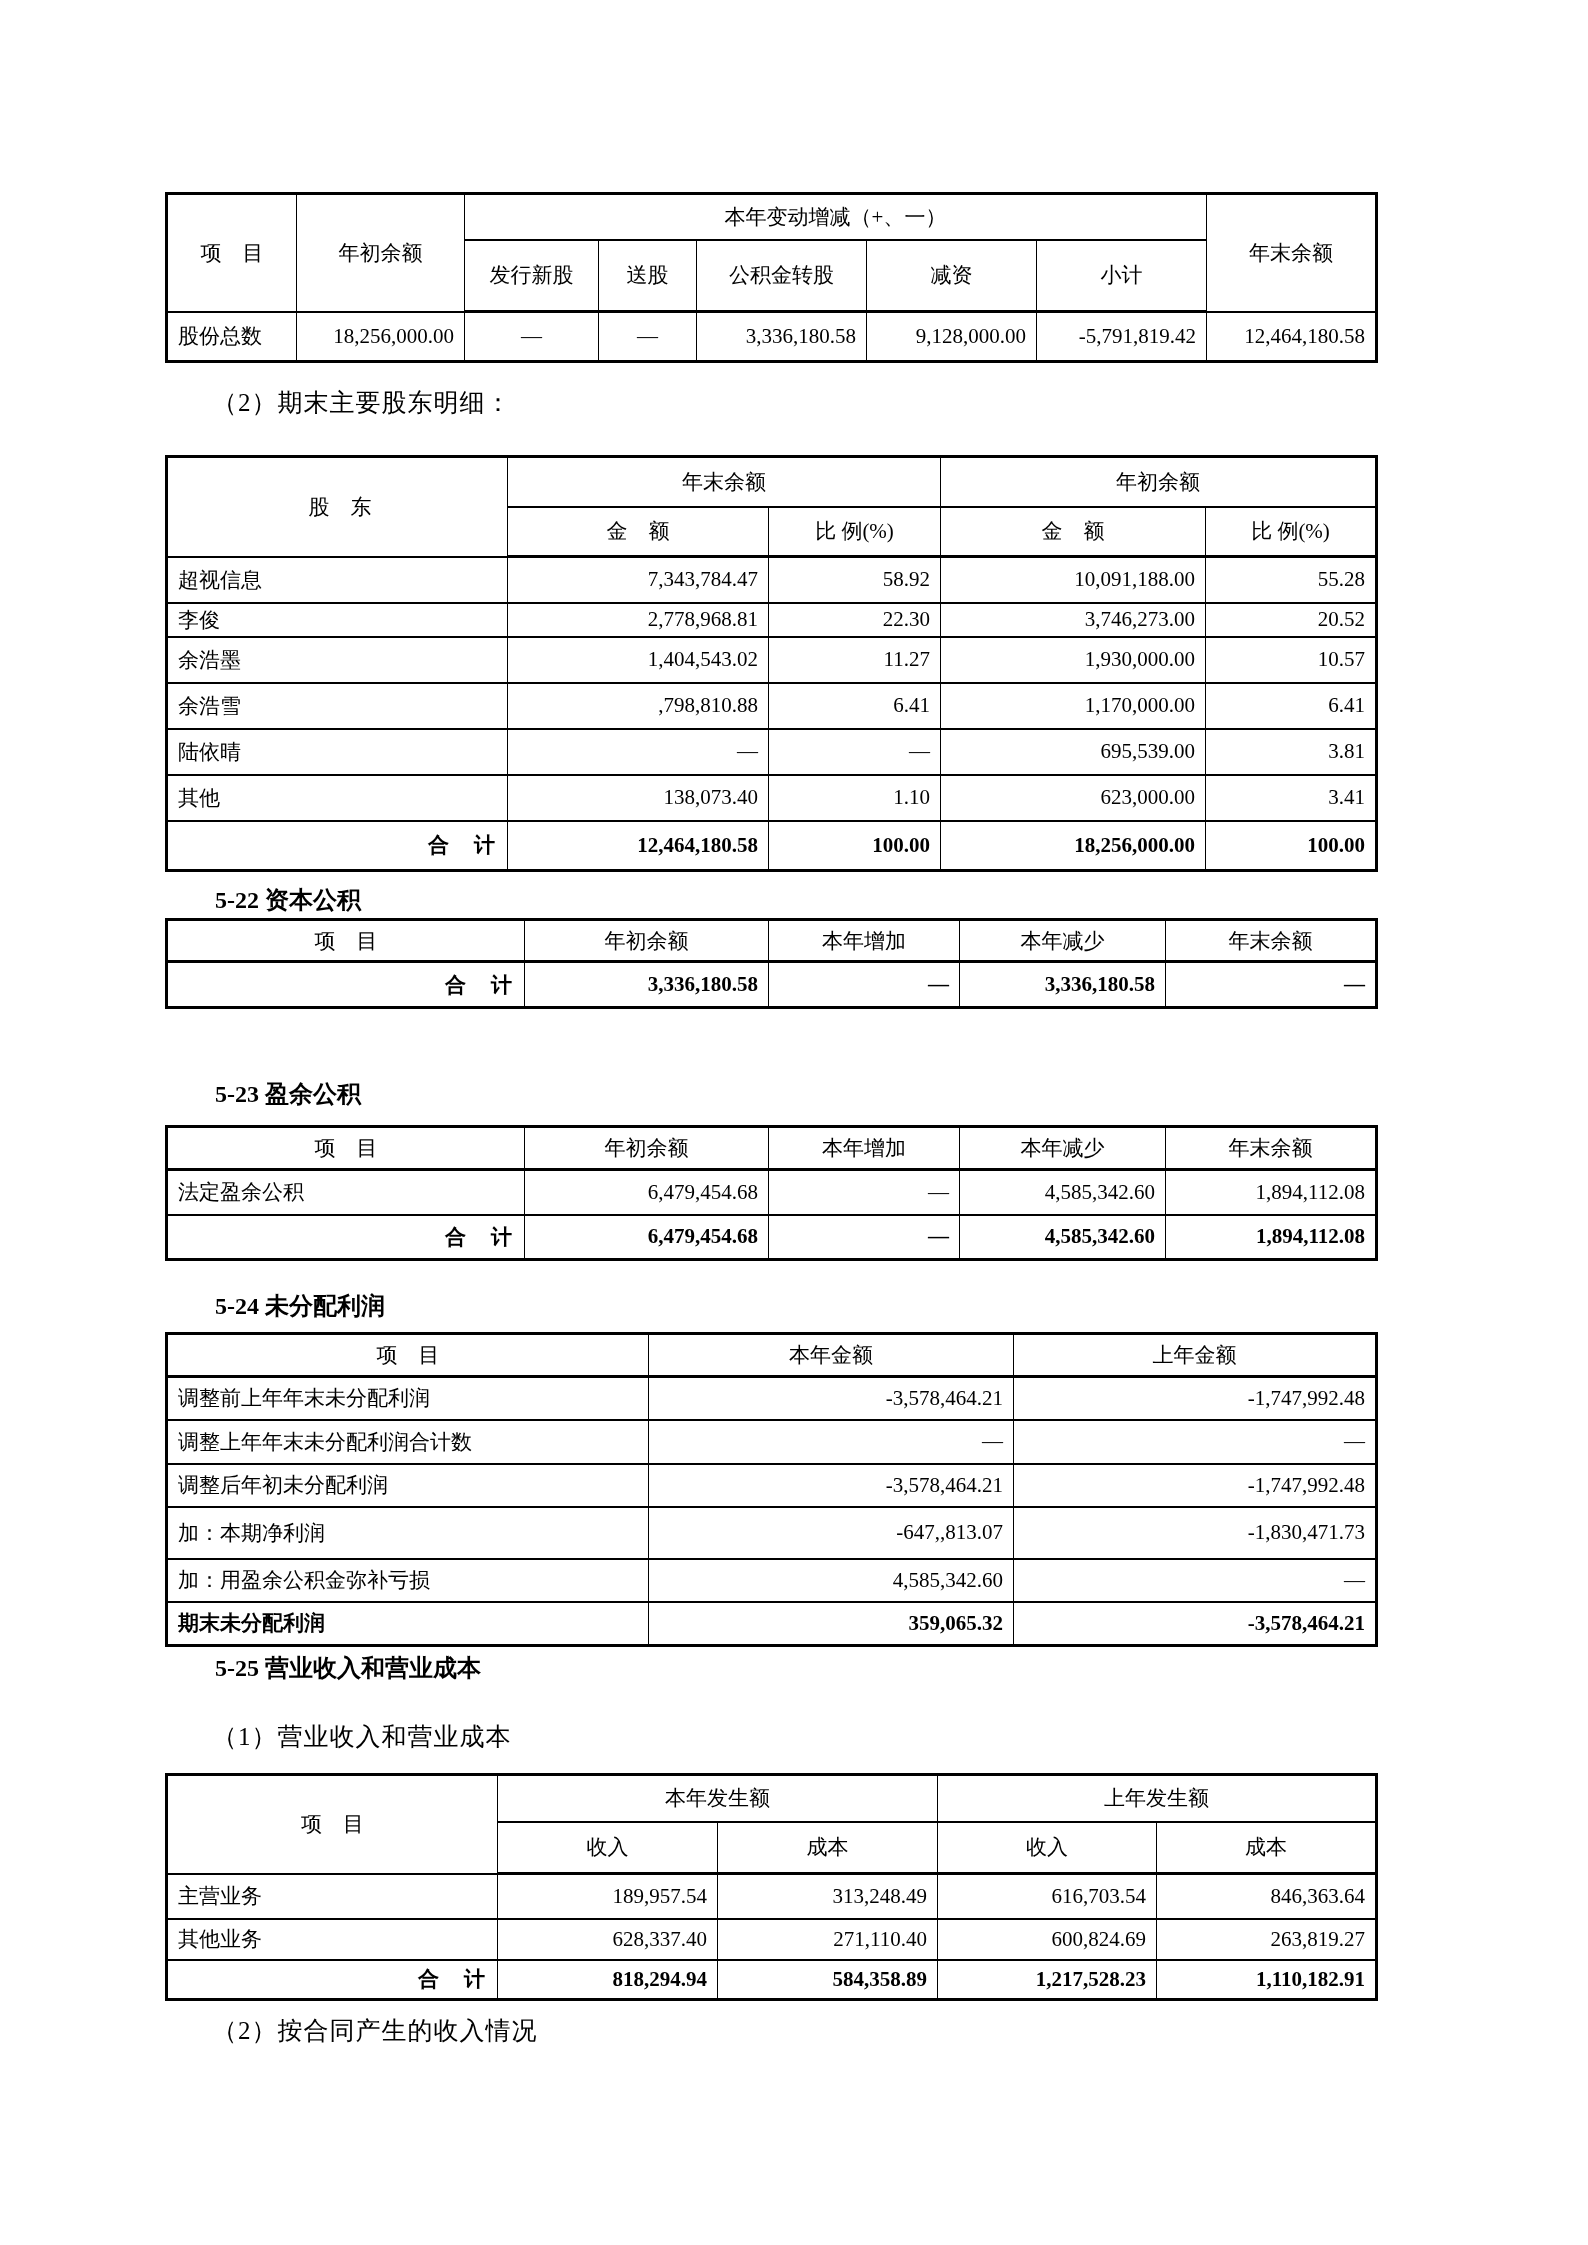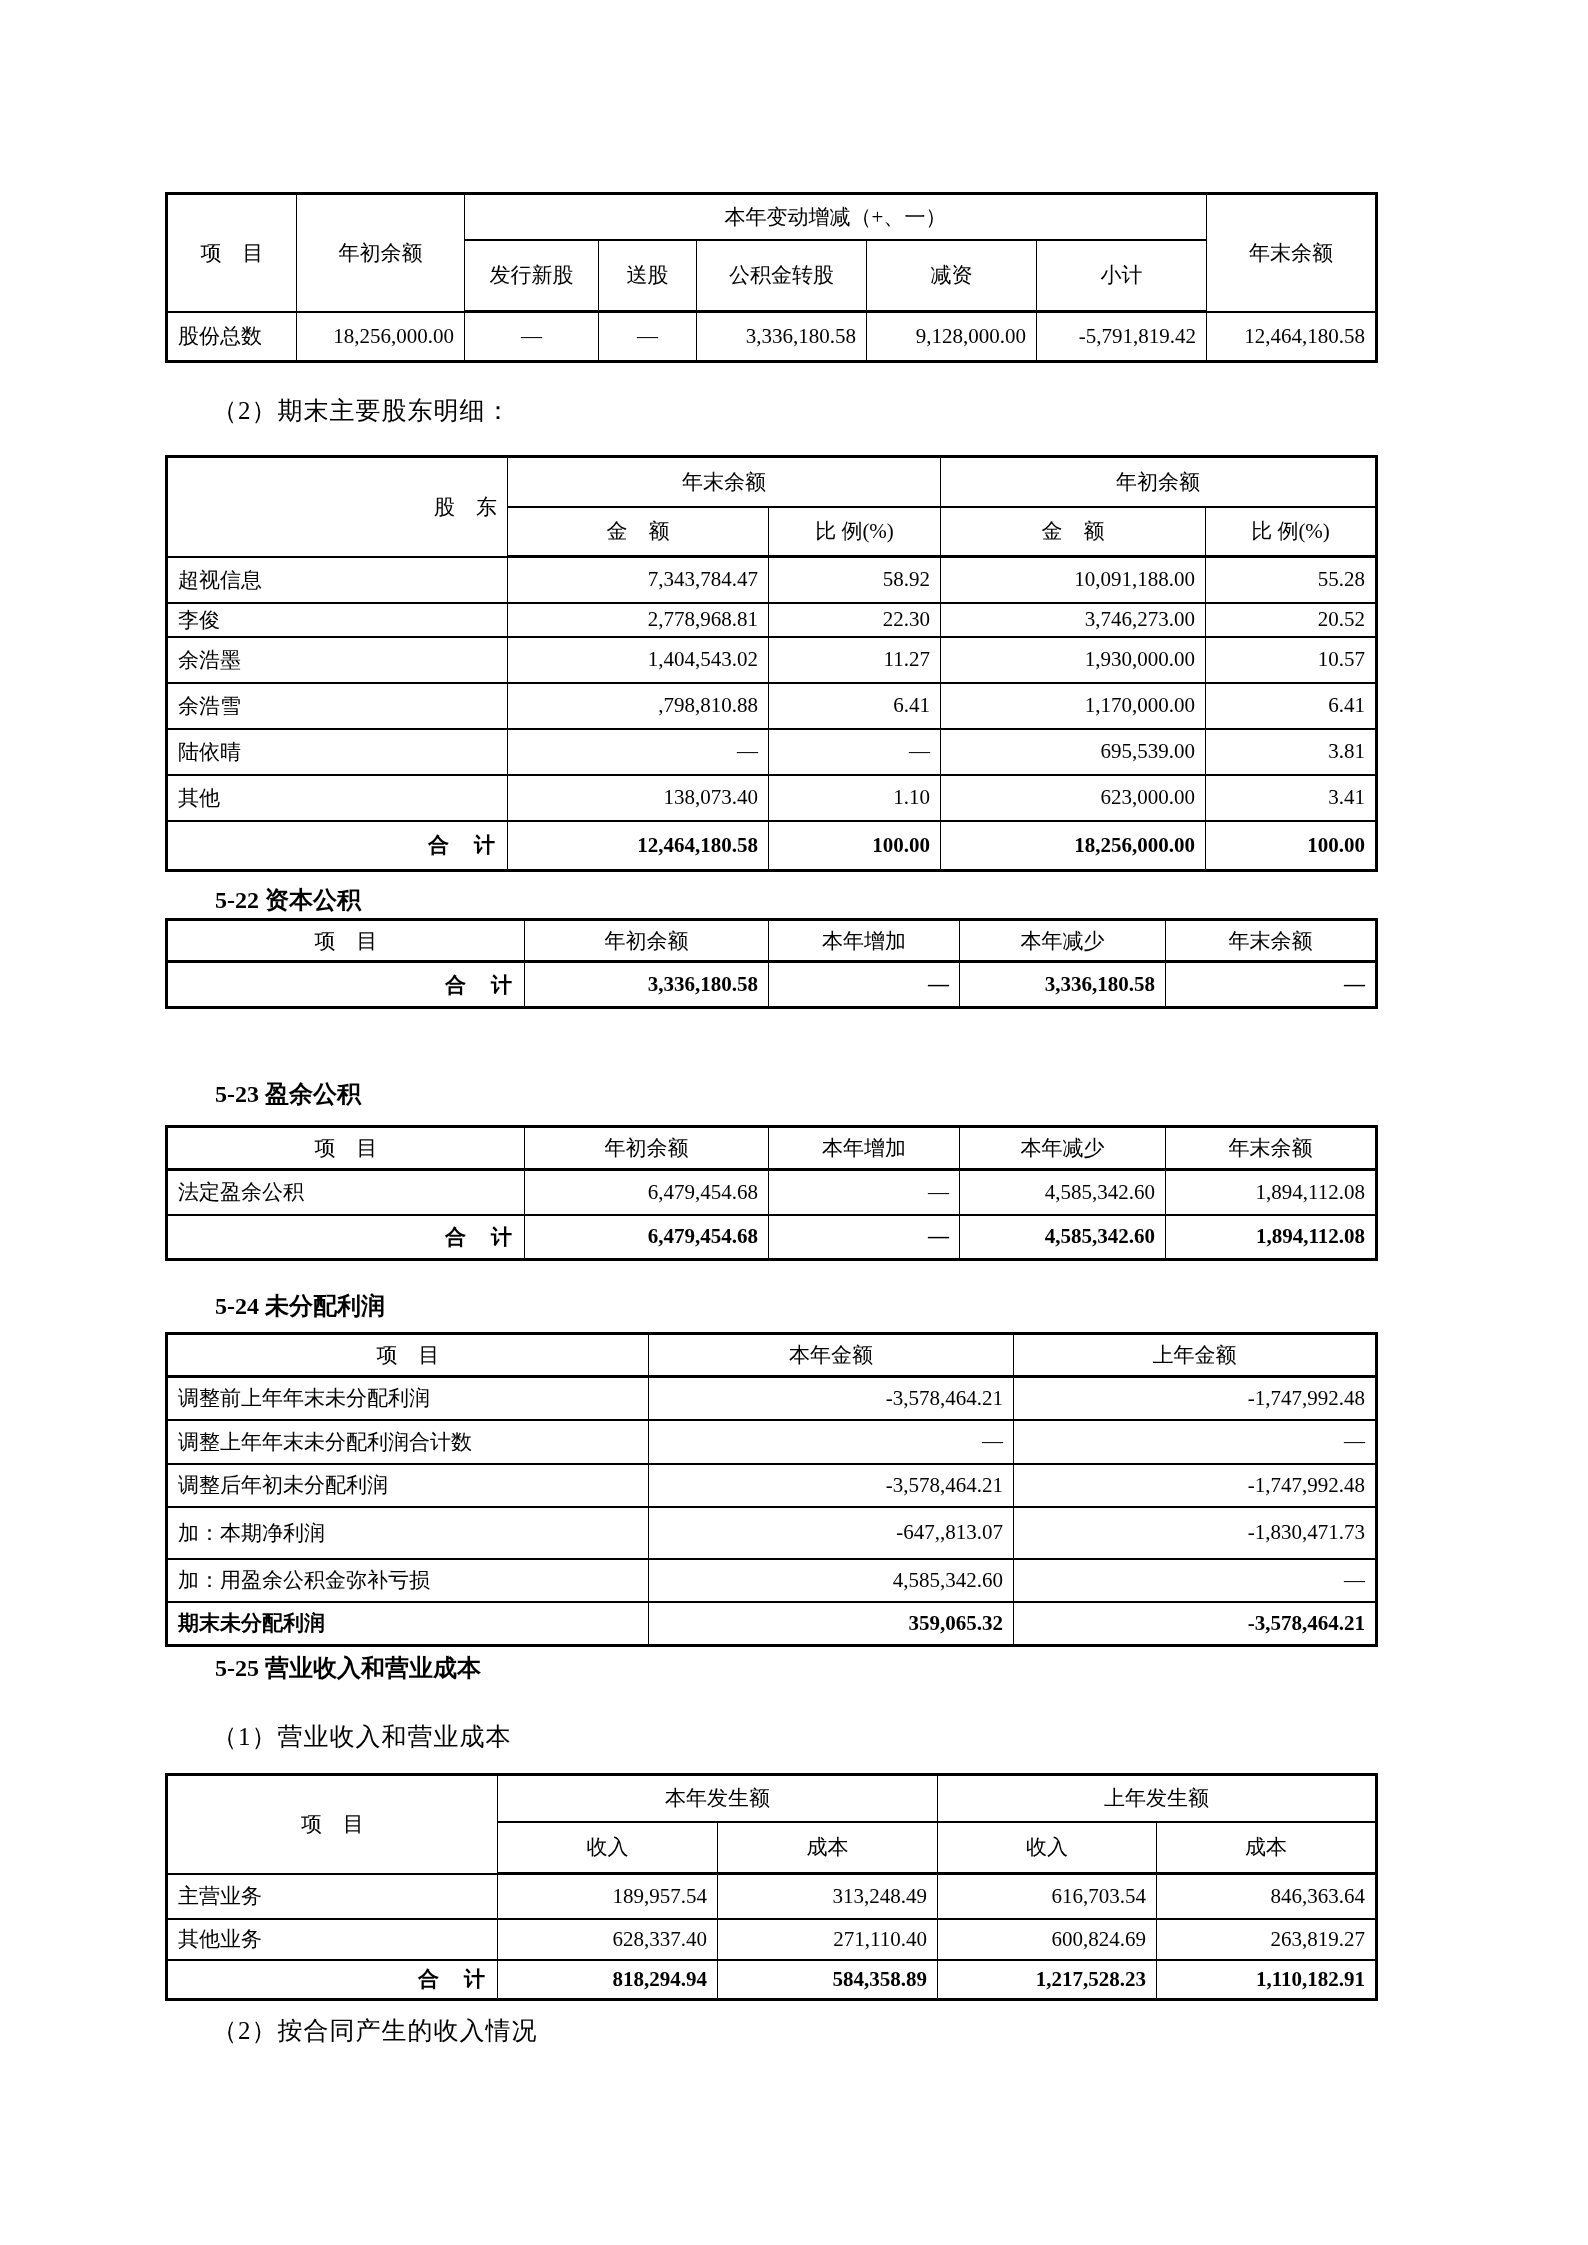--- a/index.html
+++ b/index.html
@@ -57,33 +57,33 @@
       <td class="ctr">—</td>
       <td class="ctr">—</td>
       <td class="num">3,336,180.58</td>
       <td class="num">9,128,000.00</td>
       <td class="num">-5,791,819.42</td>
       <td class="num">12,464,180.58</td>
     </tr>
   </tbody>
     </table>
 
-  <div class="abs para" style="top:394px;text-align:center;">（2）期末主要股东明细：</div>
+  <div class="abs para" style="top:386px;text-align:center;">（2）期末主要股东明细：</div>
 
   <table class="tbl abs" style="left:165px;top:455px;">
     <colgroup>
         <col style="width:341px">
         <col style="width:261px">
         <col style="width:172px">
         <col style="width:265px">
         <col style="width:171px">
       </colgroup>
     <tbody>
         <tr style="height:50px">
-      <th rowspan="2" style="text-align:right;padding-left:15px;">股　东</th>
+      <th rowspan="2" style="text-align:center;padding-left:15px;">股　东</th>
       <th colspan="2">年末余额</th>
       <th colspan="2">年初余额</th>
     </tr>
     <tr class="hsep" style="height:50px">
       <th>金　额</th>
       <th>比 例(%)</th>
       <th>金　额</th>
       <th>比 例(%)</th>
     </tr>
     <tr style="height:46px">

